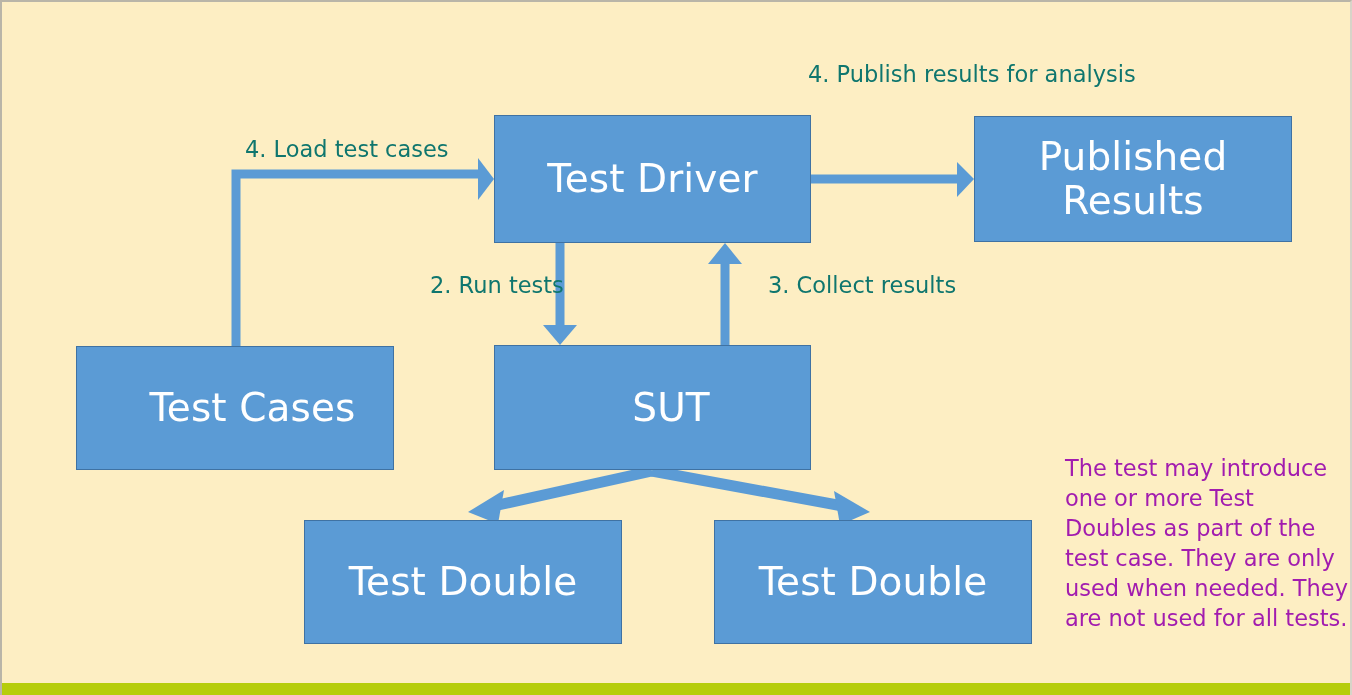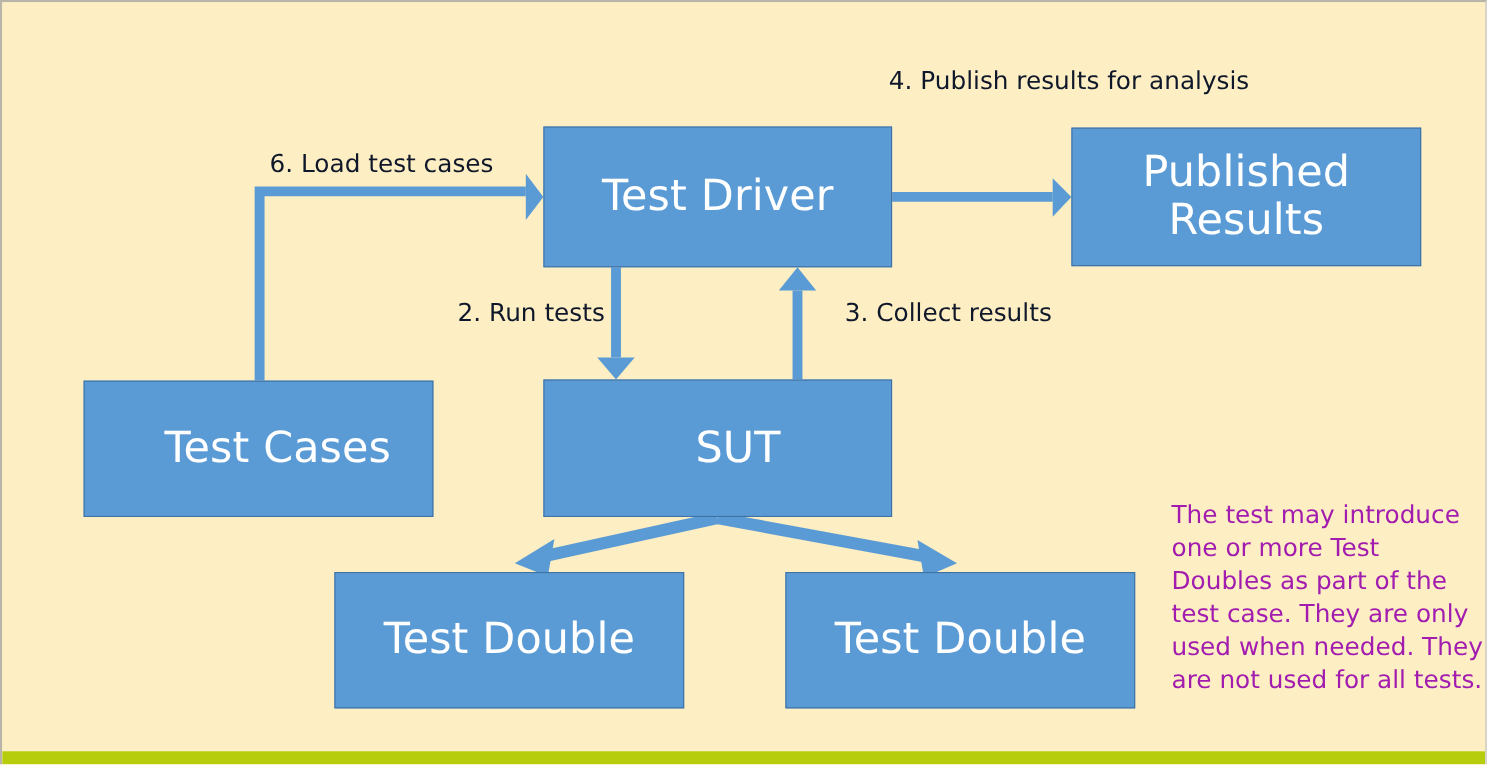--- a/index.html
+++ b/index.html
@@ -72,27 +72,27 @@
   #node-test-double-left {
     left: 302px; top: 518px; width: 318px; height: 124px;
     font-size: 39px;
   }
   #node-test-double-right {
     left: 712px; top: 518px; width: 318px; height: 124px;
     font-size: 39px;
   }
   .edge-label {
     position: absolute;
-    color: #0f172a;
+    color: #0f766e;
     font-size: 22.5px;
     white-space: nowrap;
     font-family: "DejaVu Sans", sans-serif;
   }
   #label-load-test-cases { left: 243px; top: 134px; }
-  #label-run-tests       { left: 414px; top: 270px; }
+  #label-run-tests       { left: 428px; top: 270px; }
   #label-collect-results { left: 766px; top: 270px; text-align: center; }
   #label-publish-results { left: 806px; top: 59px; }
   #note-text {
     position: absolute;
     left: 1063px;
     top: 451px;
     width: 285px;
     color: #a21caf;
     font-size: 22.5px;
     line-height: 1.335;
@@ -164,21 +164,21 @@
   </div>
 
   <div class="node" id="node-test-double-left">
     <span class="node-label">Test Double</span>
   </div>
 
   <div class="node" id="node-test-double-right">
     <span class="node-label">Test Double</span>
   </div>
 
-  <div class="edge-label" id="label-load-test-cases">6. Load test cases</div>
+  <div class="edge-label" id="label-load-test-cases">4. Load test cases</div>
   <div class="edge-label" id="label-run-tests">2. Run tests</div>
   <div class="edge-label" id="label-collect-results">3. Collect results</div>
   <div class="edge-label" id="label-publish-results">4. Publish results for analysis</div>
 
   <div id="note-text">The test may introduce one or more Test Doubles as part of the test case. They are only used when needed. They are not used for all tests.</div>
 
   <div id="green-bar"></div>
 </div>
 
 </body></html>

